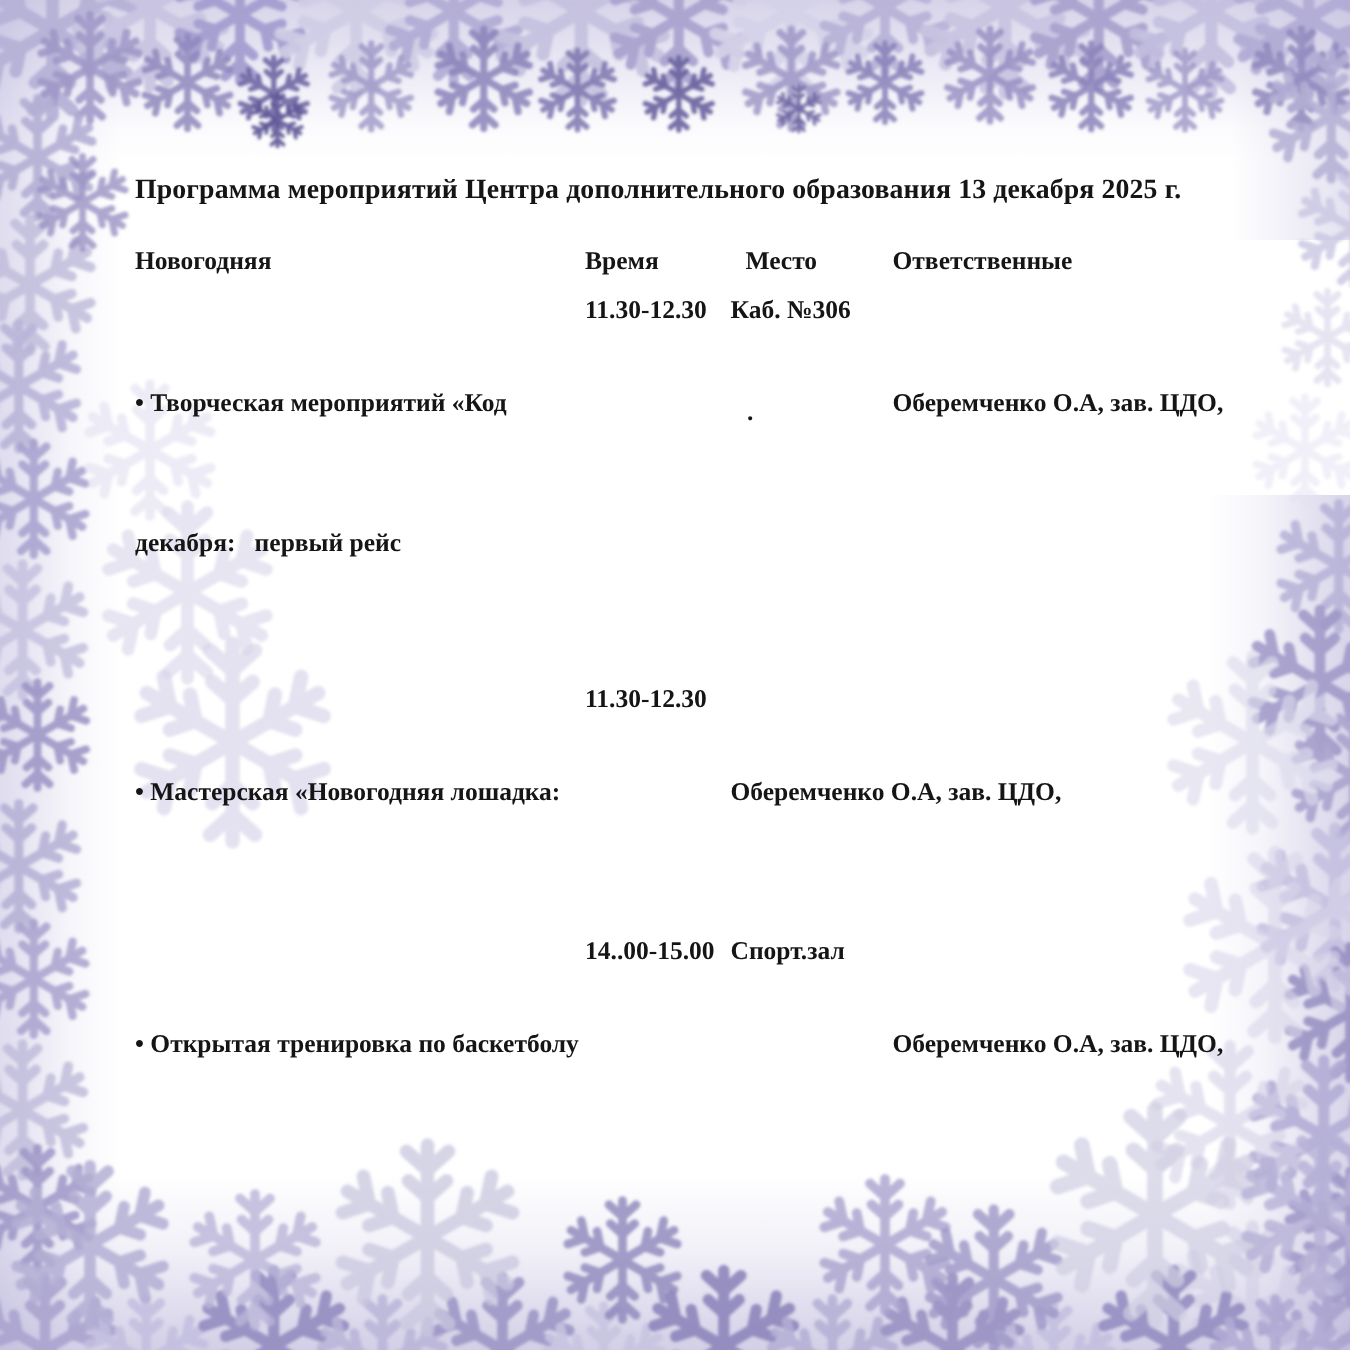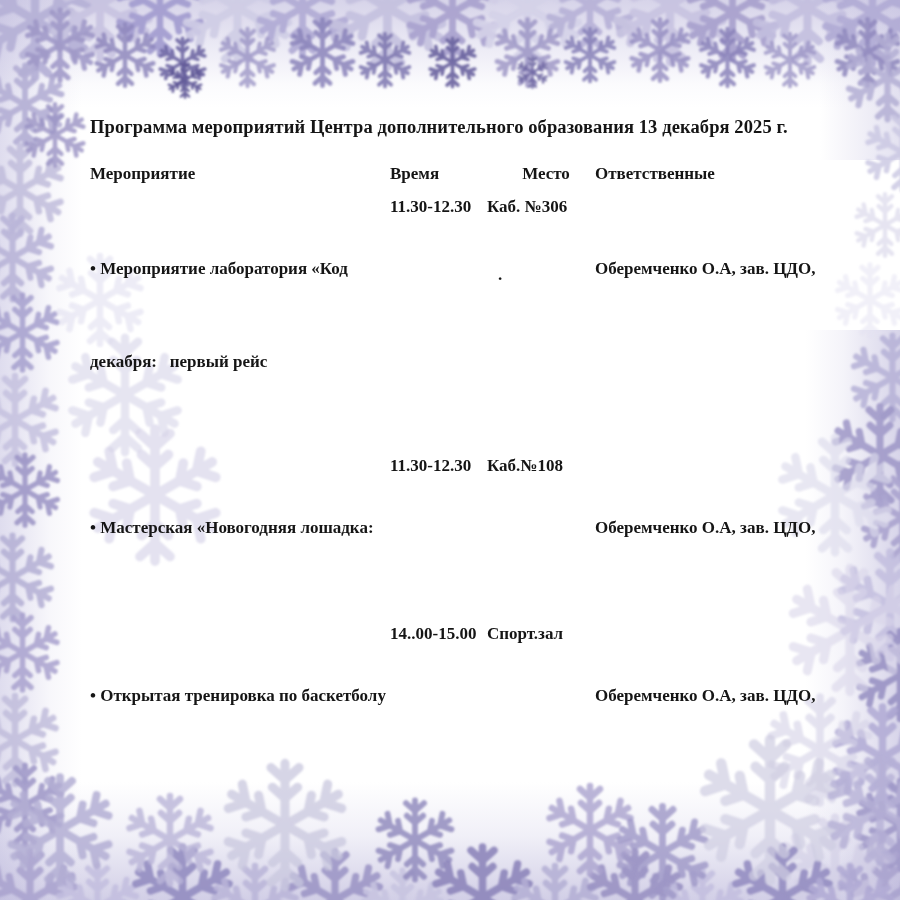--- a/index.html
+++ b/index.html
@@ -26,21 +26,21 @@
 
   .content{
     position:absolute;left:90px;top:112px;width:780px;z-index:3;
     color:#151515;font-weight:bold;
   }
   .title{font-size:18.5px;line-height:30px;white-space:nowrap;letter-spacing:.1px;}
   .t-head,.t-row{display:grid;grid-template-columns:300px 97px 108px 1fr;}
   .t-head{margin-top:16px;}
   .cell,.ln{font-size:17px;line-height:31px;white-space:pre;}
   .t-row{position:relative;}
-  .hd-place{padding-left:10px;text-align:center;}
+  .hd-place{padding-left:10px;}
   .stray-dot{position:absolute;left:408px;top:74px;font-size:17px;}
 </style>
 </head>
 <body>
 
 <div class="canvas">
 
   <div class="wash wash-top"></div>
   <div class="wash wash-bottom"></div>
   <div class="wash wash-left"></div>
@@ -148,45 +148,44 @@
       <use href="#flk" x="690" y="730" width="160" height="160" style="color:#cfcde1" opacity=".7"></use>
       <use href="#flk" x="820" y="750" width="120" height="120" style="color:#b6b1d6" opacity=".8"></use>
     </g>
   </svg>
 
   <div class="content">
 
     <div class="title">Программа мероприятий Центра дополнительного образования 13 декабря 2025 г.</div>
 
     <div class="t-head">
-      <div class="cell">Мероприятие</div>
+      <div class="cell">Новогодняя</div>
       <div class="cell">Время</div>
       <div class="cell hd-place">Место</div>
       <div class="cell">Ответственные</div>
     </div>
 
     <div class="t-row" style="margin-top:2px">
       <div class="cell">
-        <div class="ln">• Мероприятие лаборатория «Код</div>
+        <div class="ln">• Творческая мероприятий «Код</div>
         <div class="ln">декабря:   первый рейс</div>
       </div>
       <div class="cell">11.30-12.30</div>
       <div class="cell">Каб. №306</div>
       <div class="cell">
         <div class="ln">Оберемченко О.А, зав. ЦДО,</div>
       </div>
       <div class="stray-dot">.</div>
     </div>
 
     <div class="t-row" style="margin-top:11px">
       <div class="cell">
         <div class="ln">• Мастерская «Новогодняя лошадка:</div>
       </div>
       <div class="cell">11.30-12.30</div>
-      <div class="cell">Каб.№108</div>
       <div class="cell">
         <div class="ln">Оберемченко О.А, зав. ЦДО,</div>
       </div>
     </div>
 
     <div class="t-row" style="margin-top:13px">
       <div class="cell">
         <div class="ln">• Открытая тренировка по баскетболу</div>
         
       </div>

